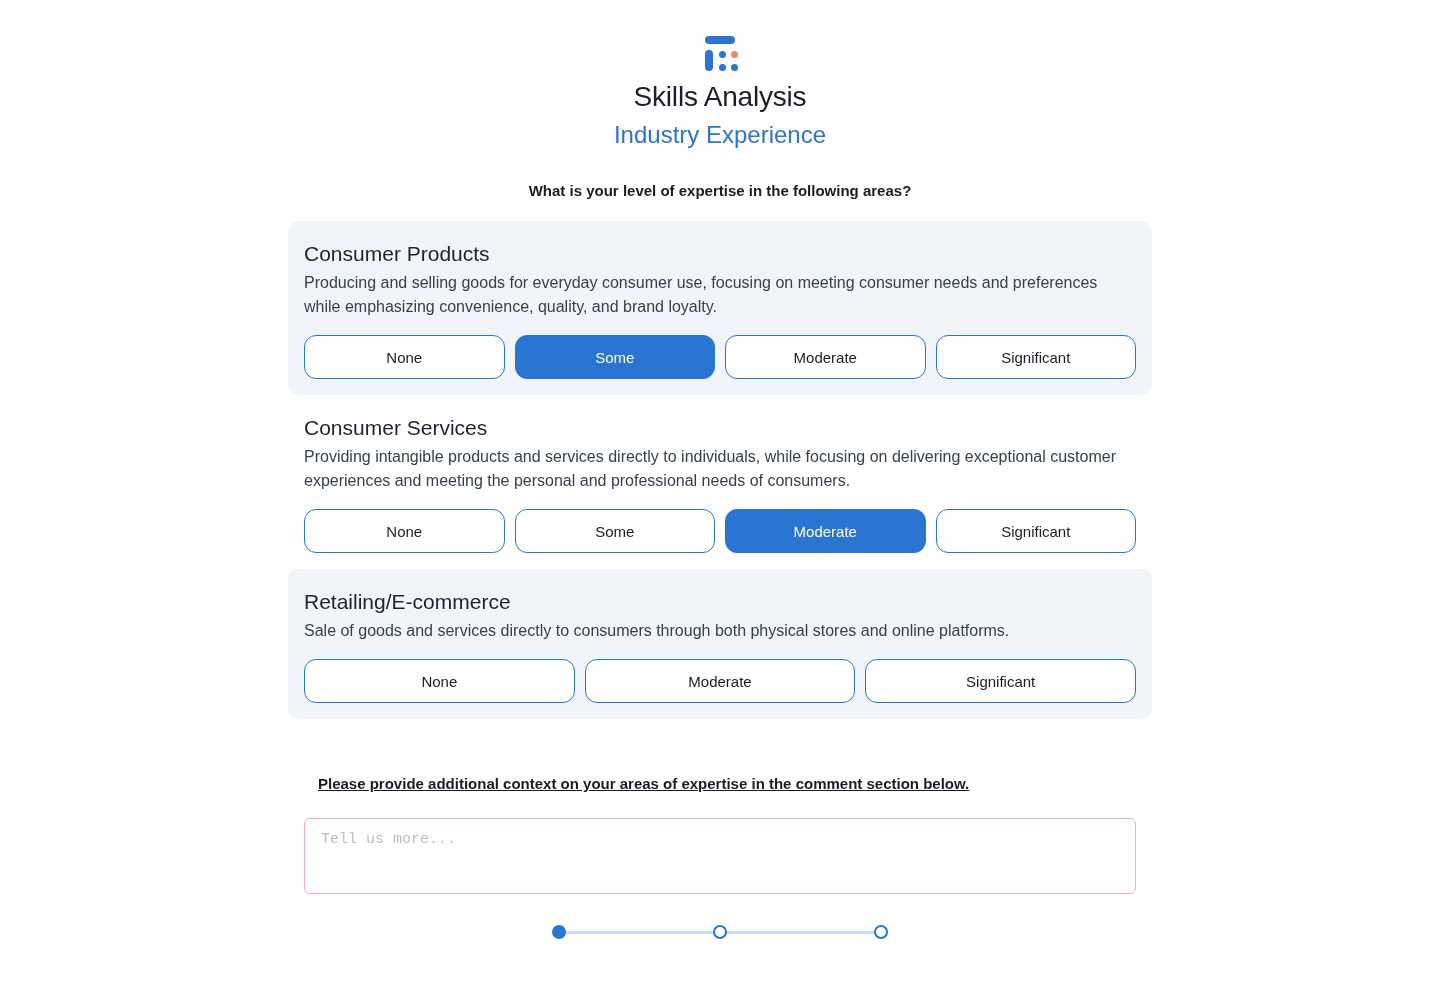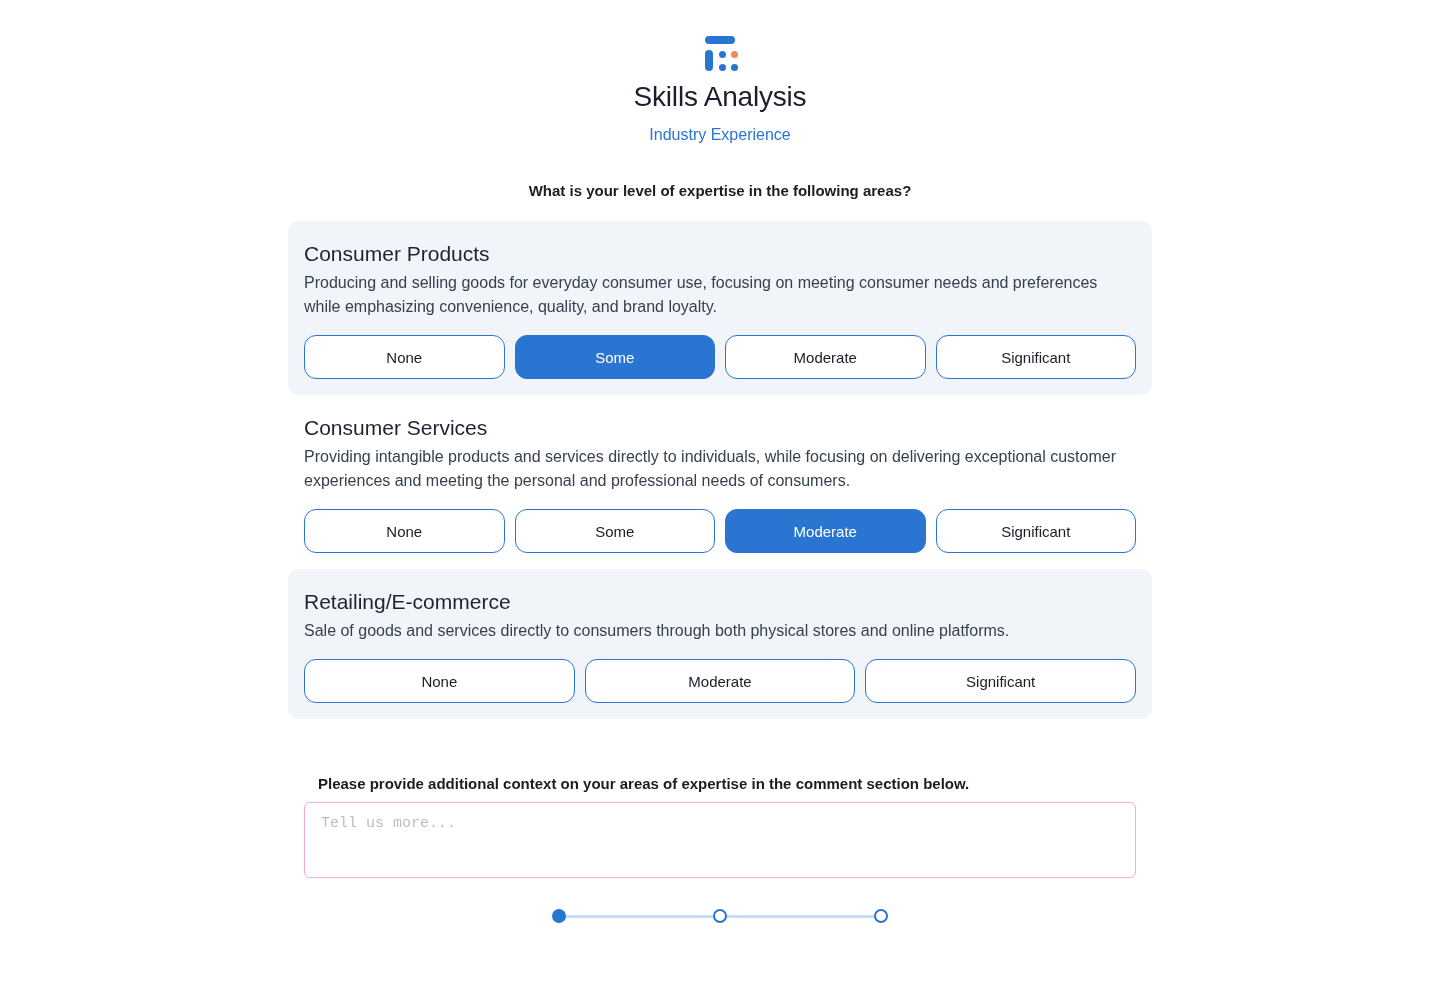--- a/index.html
+++ b/index.html
@@ -63,21 +63,21 @@
 
   .app-title {
     font-size: 28px;
     font-weight: 400;
     color: #1a1f2b;
     letter-spacing: -0.2px;
     margin: 8px;
     line-height: 34px;
   }
   .app-subtitle {
-    font-size: 16px;
+    font-size: 24px;
     font-weight: 400;
     color: #2a75d1;
     margin: 4px 0 0 0;
     line-height: 26px;
   }
 
   .question {
     text-align: center;
     font-size: 15px;
     font-weight: bold;
@@ -143,21 +143,22 @@
   
   .comment-block {
     width: 832px;
     margin: 0 auto;
     padding-top: 56px;
   }
   .comment-label {
     font-size: 15px;
     font-weight: bold;
     color: #1c1c28;
-    margin: 0 0 10px 14px;
+    margin: 0 0 26px 14px;
+    text-decoration: underline;
   }
   .comment-input {
     width: 832px;
     height: 76px;
     border: 1px solid #f9a8d4;
     border-radius: 6px;
     background: #ffffff;
     padding: 12px 16px;
     font-size: 15px;
     font-family: Liberation Mono, monospace;

